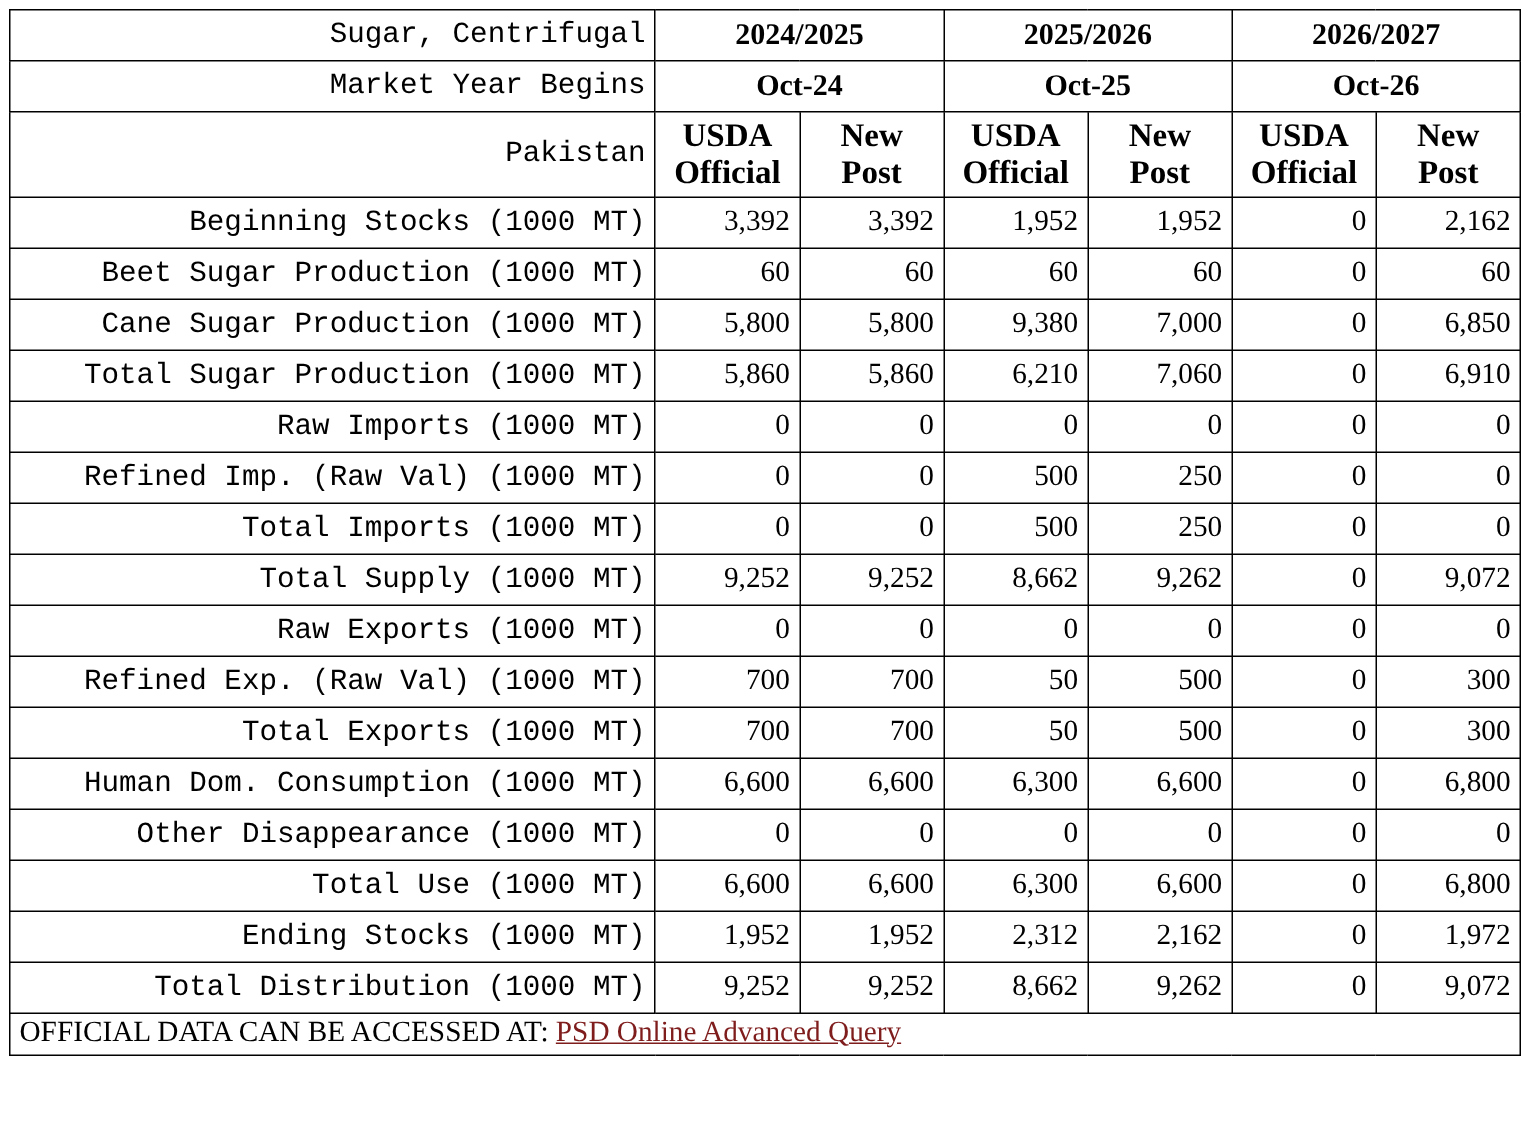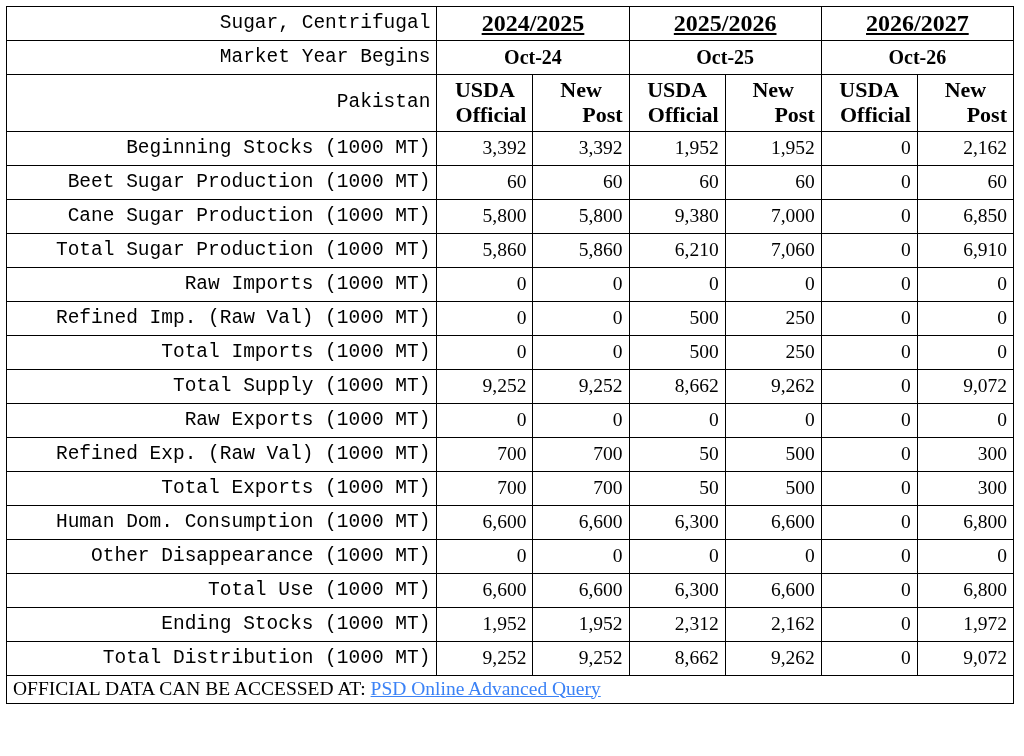--- a/index.html
+++ b/index.html
@@ -42,46 +42,45 @@
     font-weight: normal;
     font-family: Liberation Mono, monospace;
   }
   .num {
     text-align: right;
     font-weight: normal;
   }
   .yr {
     text-align: center;
     font-weight: bold;
-    font-size: 24px;
-    text-decoration: underline;
+    font-size: 20px;
   }
   .mrk {
     text-align: center;
     font-weight: bold;
     font-size: 20px;
     padding-right: 8px;
   }
   .subhead {
     text-align: center;
     font-weight: bold;
     font-size: 22px;
     line-height: 1.15;
   }
-  .subhead .l2 { display: block; text-align: right; }
+  .subhead .l2 { display: block; }
   .row-h { height: 34px; }
   .row-d { height: 34px; }
   .footer-cell {
     text-align: left;
     font-size: 19.5px;
     padding-top: 3px;
     padding-bottom: 4px;
   }
   .footer-cell a {
-    color: #3b82f6;
+    color: #7f1d1d;
     text-decoration: underline;
     cursor: pointer;
   }
 </style>
 </head>
 <body>
 
 <div class="sheet">
   <table class="psd">
     <colgroup>

